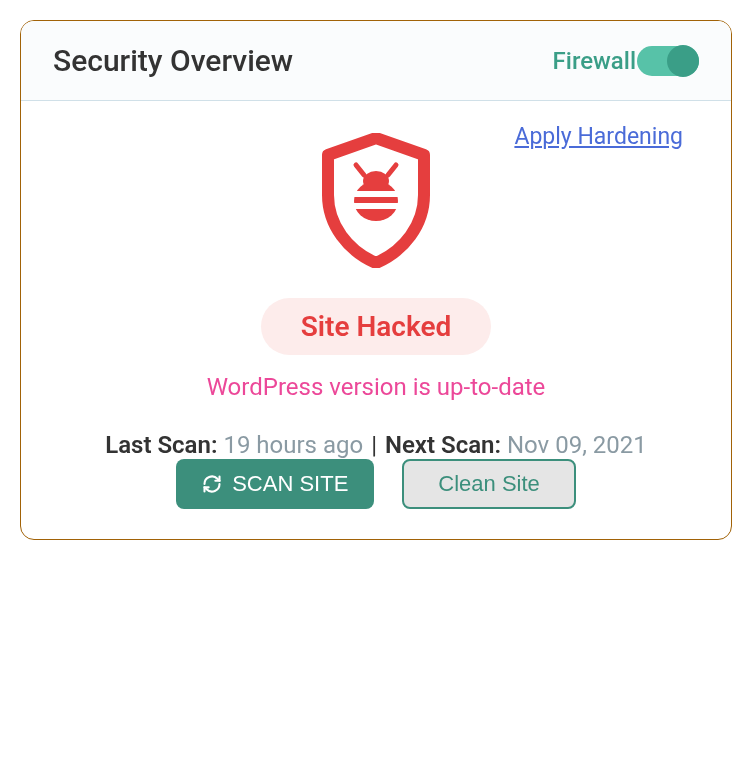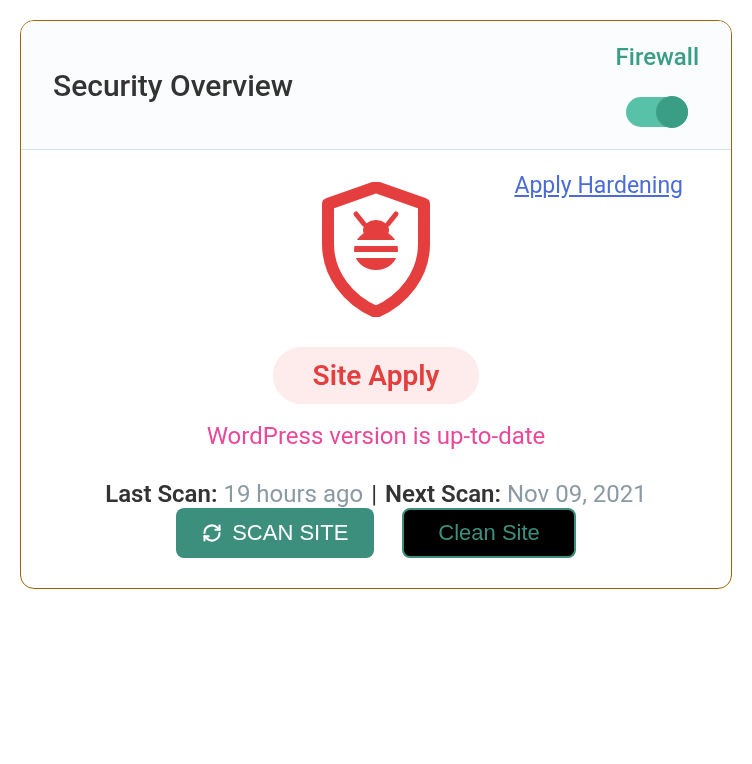--- a/index.html
+++ b/index.html
@@ -25,22 +25,21 @@
     background: #fafcfd;
   }
   .card-title {
     font-size: 30px;
     font-weight: 500;
     color: #333;
   }
   .firewall-wrap {
     display: flex;
     align-items: center;
-    gap: 26px;
-    flex-direction: column;
+    gap: 1px;
   }
   .firewall-label {
     font-size: 24px;
     color: #3a9e87;
     font-weight: 500;
   }
   .toggle {
     width: 62px;
     height: 30px;
     background: #57c2a8;
@@ -140,21 +139,21 @@
     gap: 10px;
     font-weight: 500;
     text-align: right;
   }
   .btn-primary {
     background: #3c8f7c;
     color: #fff;
     border: none;
   }
   .btn-secondary {
-    background: #000000;
+    background: #e5e5e5;
     color: #3c8f7c;
     border: 2px solid #3c8f7c;
     padding: 10px 34px;
   }
   .refresh-icon {
     width: 20px;
     height: 20px;
   }
 </style>
 </head>
@@ -180,21 +179,21 @@
           <ellipse cx="60" cy="68" rx="22" ry="20"></ellipse>
           <rect x="38" y="58" width="44" height="6" fill="#fff"></rect>
           <rect x="38" y="70" width="44" height="6" fill="#fff"></rect>
           <line x1="48" y1="42" x2="40" y2="32" stroke="#e53e3e" stroke-width="5" stroke-linecap="round"></line>
           <line x1="72" y1="42" x2="80" y2="32" stroke="#e53e3e" stroke-width="5" stroke-linecap="round"></line>
           <ellipse cx="60" cy="48" rx="13" ry="10"></ellipse>
         </g>
       </svg>
     </div>
 
-    <div class="status-badge">Site Apply</div>
+    <div class="status-badge">Site Hacked</div>
 
 
     <div class="wp-status">WordPress version is up-to-date</div>
 
     <div class="scan-row">
       <span class="label">Last Scan:</span>
       <span class="value">19 hours ago</span>
       <span class="divider">|</span>
       <span class="label">Next Scan:</span>
       <span class="value">Nov 09, 2021</span>

